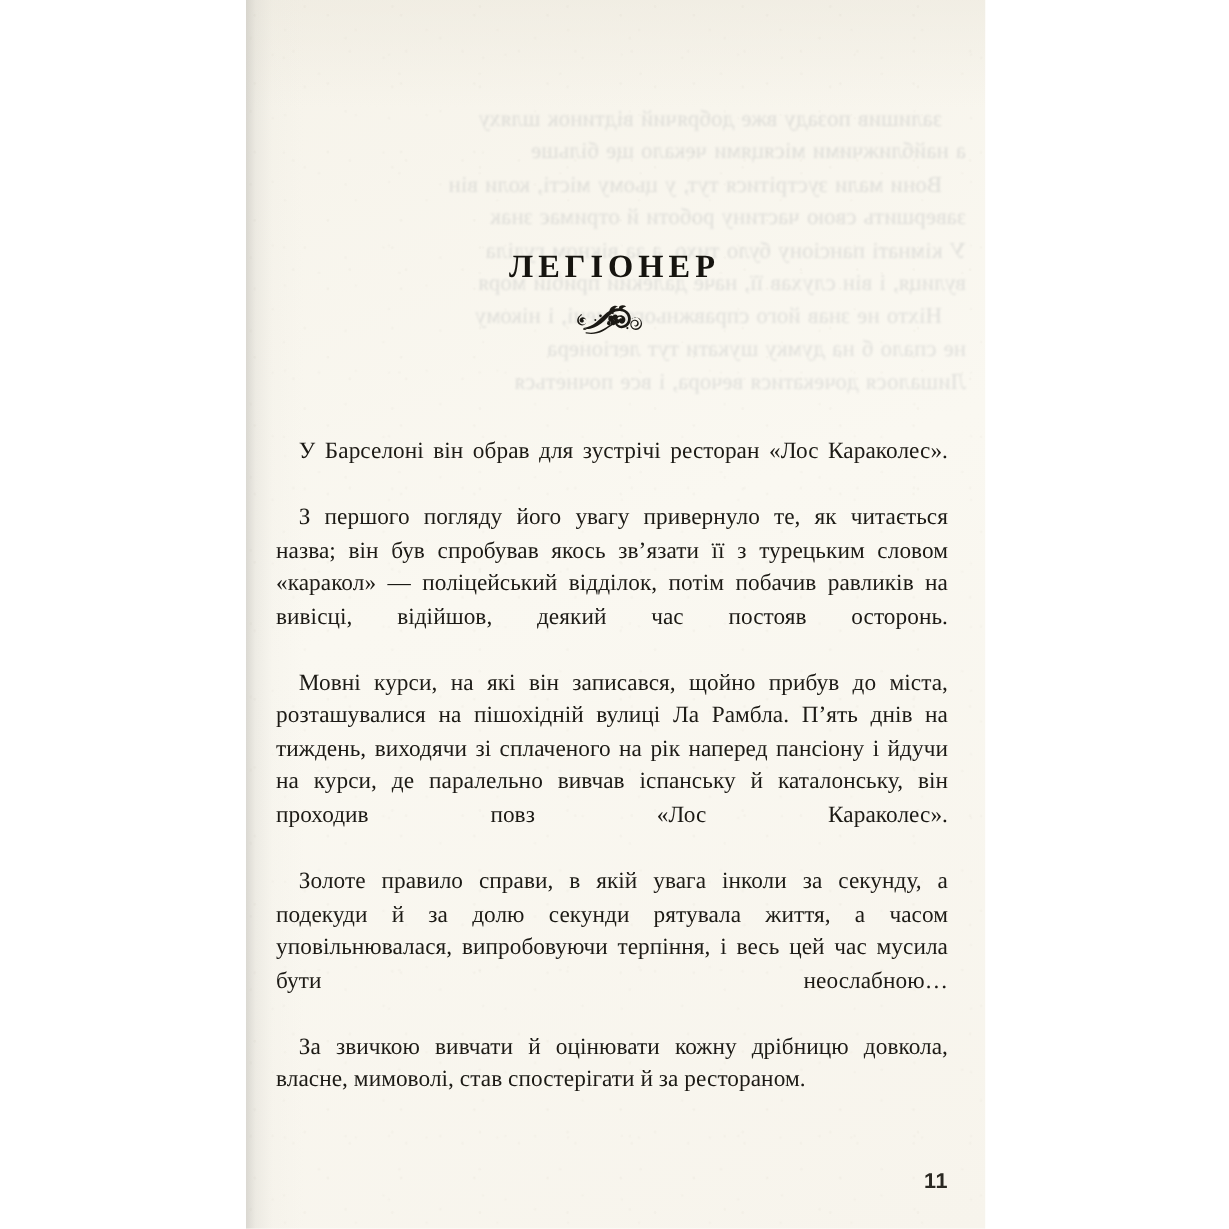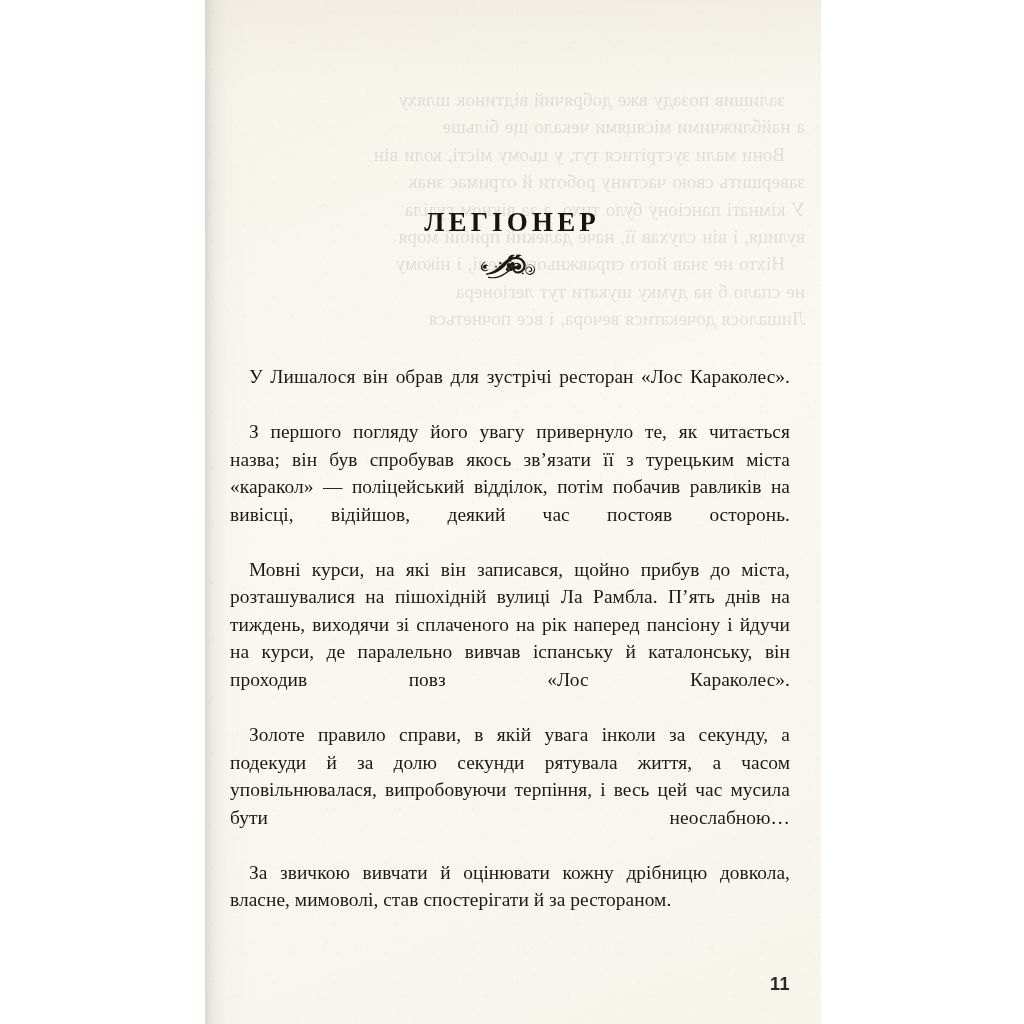--- a/index.html
+++ b/index.html
@@ -199,22 +199,22 @@
           <path d="M47.9 12.9c2.3-1.1 5.2-.3 6.5 1.9 1.2 2 .7 4.8-1.2 6.1-1.6 1.2-4 1-5.3-.5-1.1-1.3-1-3.4.3-4.5 1-.9 2.7-.8 3.5.3.6.9.4 2.3-.5 2.9-.6.4-1.5.3-2-.3.2.8 1 1.4 1.9 1.3 1.3-.1 2.3-1.4 2.2-2.7-.1-1.7-1.7-3-3.4-2.9-2.1.1-3.7 2-3.6 4.1.1 2.4 2.3 4.4 4.7 4.3 2.8-.1 5.1-2.6 5-5.4-.1-2.9-2.7-5.3-5.6-5.2-1 0-1.9.3-2.7.8-.2.1-.3.4-.1.6.2.1.4.1.6.1z"></path>
 
           <circle cx="21.4" cy="11.2" r="1.1"></circle>
           <circle cx="17.1" cy="14.6" r="0.85"></circle>
           <circle cx="43.8" cy="21.4" r="0.9"></circle>
         </g>
       </svg>
     </div>
 
     <div id="body-copy">
-      <p>У Лишалося він обрав для зустрічі ресторан «Лос Караколес».</p>
-      <p>З першого погляду його увагу привернуло те, як читається назва; він був спробував якось зв’язати її з турецьким міста «каракол» — поліцейський відділок, потім побачив равликів на вивісці, відійшов, деякий час постояв осторонь.</p>
+      <p>У Барселоні він обрав для зустрічі ресторан «Лос Караколес».</p>
+      <p>З першого погляду його увагу привернуло те, як читається назва; він був спробував якось зв’язати її з турецьким словом «каракол» — поліцейський відділок, потім побачив равликів на вивісці, відійшов, деякий час постояв осторонь.</p>
       <p>Мовні курси, на які він записався, щойно прибув до міста, розташувалися на пішохідній вулиці Ла Рамбла. П’ять днів на тиждень, виходячи зі сплаченого на рік наперед пансіону і йдучи на курси, де паралельно вивчав іспанську й каталонську, він проходив повз «Лос Караколес».</p>
       <p>Золоте правило справи, в якій увага інколи за секунду, а подекуди й за долю секунди рятувала життя, а часом уповільнювалася, випробовуючи терпіння, і весь цей час мусила бути неослабною…</p>
       <p class="last">За звичкою вивчати й оцінювати кожну дрібницю довкола, власне, мимоволі, став спостерігати й за рестораном.</p>
     </div>
 
     <div id="page-number">11</div>
   </div>
 </div>
 
 </body></html>

